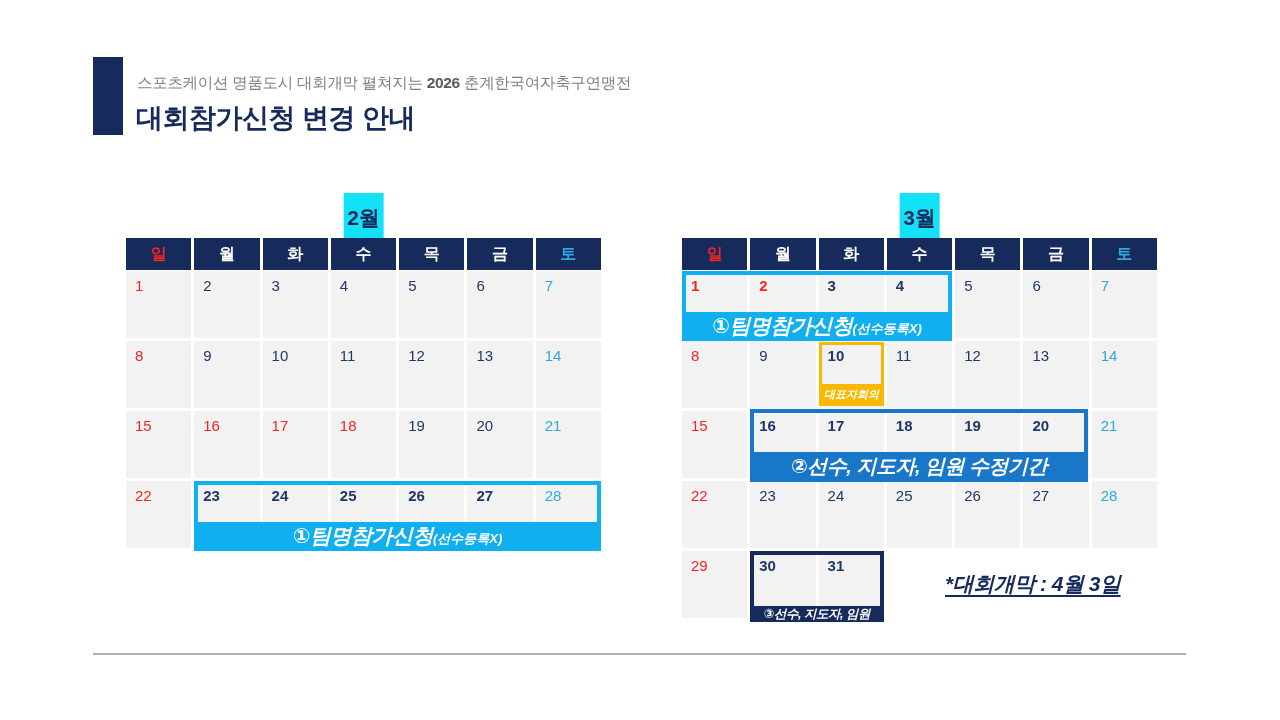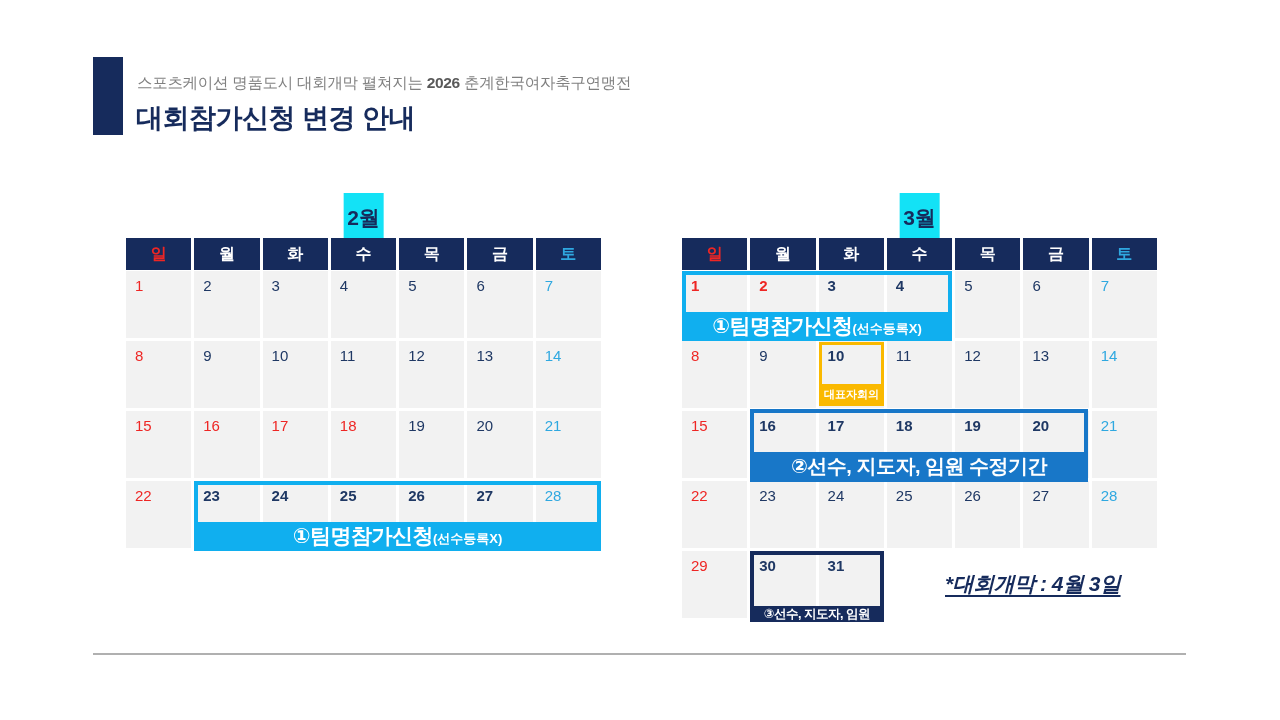--- a/index.html
+++ b/index.html
@@ -36,21 +36,21 @@
     position:absolute; top:78px; left:0; width:475px;
     display:grid; grid-template-columns:repeat(7,1fr); grid-auto-rows:67px; gap:3px;
   }
   .day-cell { background:#f2f2f2; padding:6px 0 0 9px; font-size:15px; }
   .day-cell.empty { background:transparent; }
   .c-red  { color:#ee2624; }
   .c-navy { color:#1f3864; }
   .c-sky  { color:#2fa8e0; }
   .bold   { font-weight:bold; }
   
-  .ov { position:absolute; display:flex; flex-direction:column; pointer-events:none; }
+  .ov { position:absolute; display:flex; flex-direction:column; pointer-events:none;font-style:italic; }
   .ov-frame { flex:1; }
   .ov-banner { color:#ffffff; font-weight:bold; text-align:center; }
   .frame-cyan   { border:4px solid #10afef; border-bottom:none; }
   .banner-cyan  { background:#10afef; height:29px; line-height:27px; }
   .frame-blue   { border:4px solid #1877c8; border-bottom:none; }
   .banner-blue  { background:#1877c8; height:30px; line-height:29px; font-size:20px; letter-spacing:-0.5px; }
   .frame-orange { border:3px solid #fab900; border-bottom:none; }
   .banner-orange{ background:#fab900; height:22px; line-height:21px; font-size:11px; }
   .frame-navy   { border:4px solid #162b5c; border-bottom:none; }
   .banner-navy  { background:#162b5c; height:16px; font-size:12.5px; line-height:15px; padding-top:1px; letter-spacing:-0.5px; }

